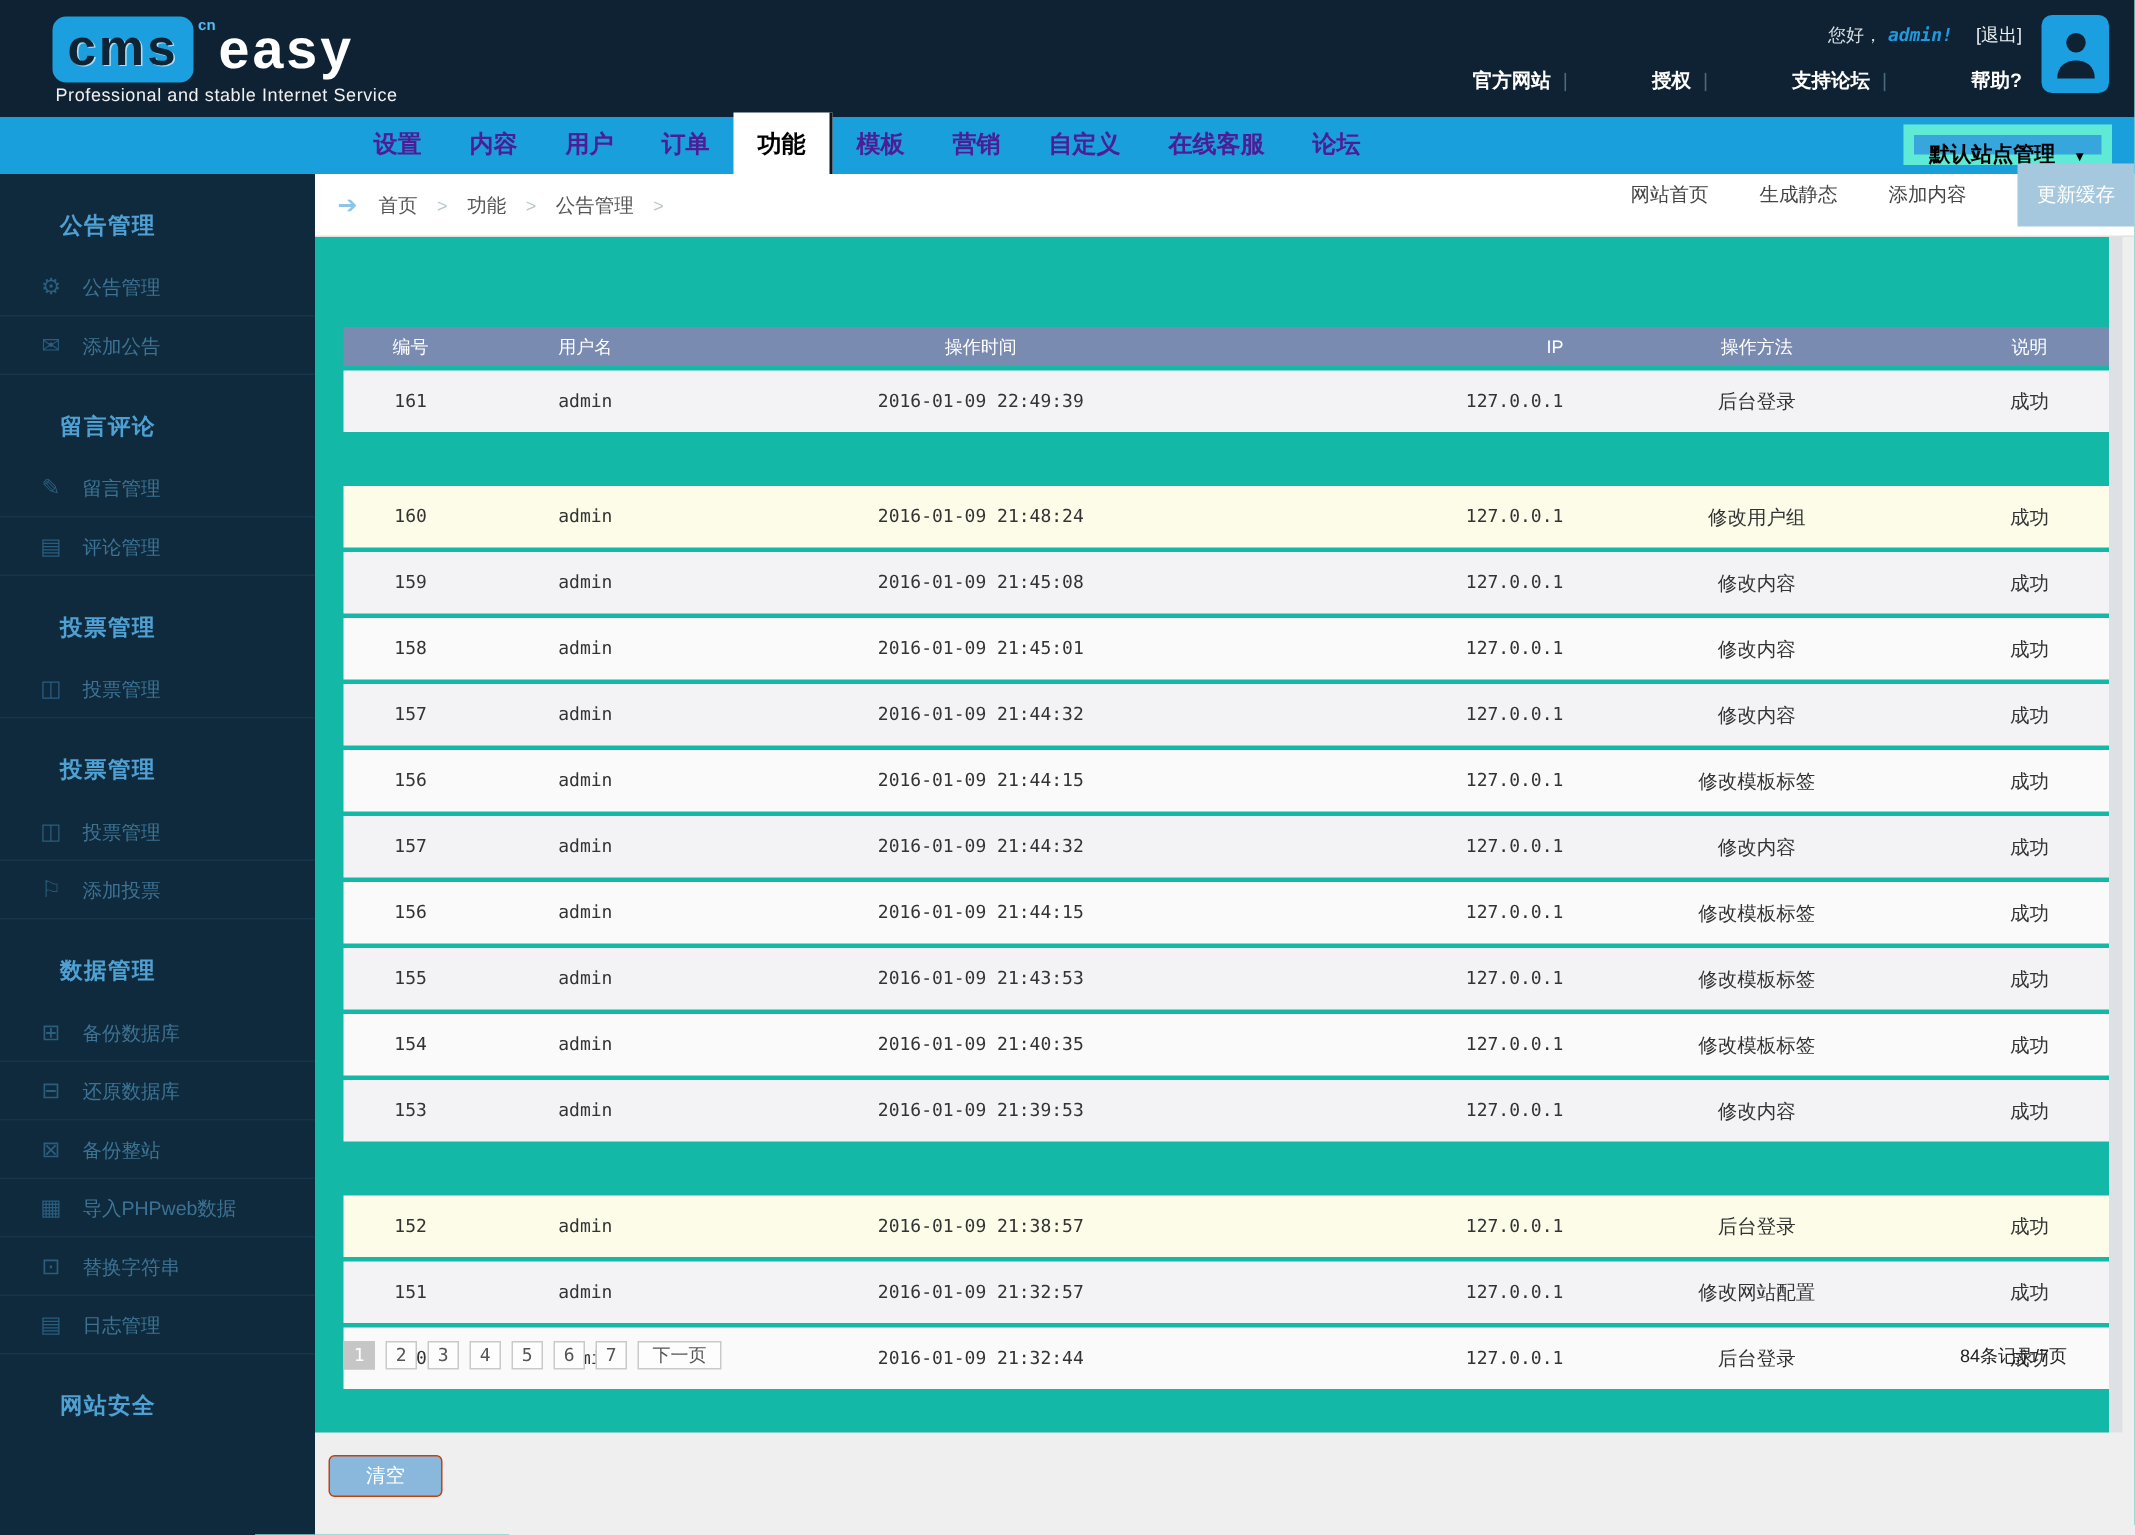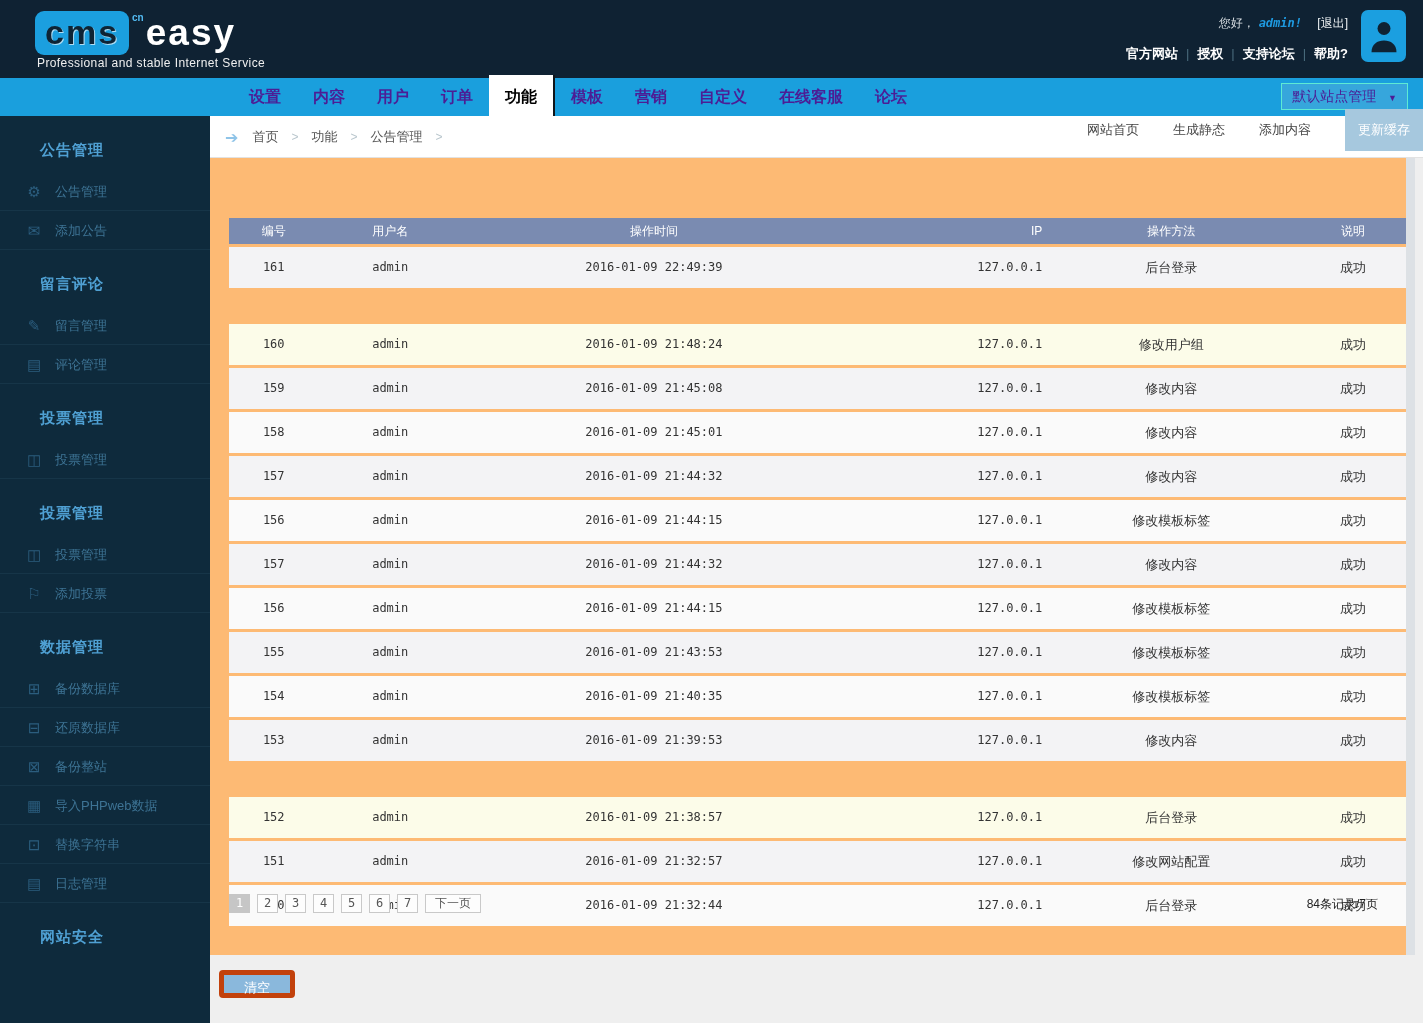--- a/index.html
+++ b/index.html
@@ -14,33 +14,33 @@
              color:#0e2435; letter-spacing:2px; text-shadow:1px 1px 0 rgba(255,255,255,0.65); line-height:40px; }
   .cn-sup { color:#53bbf2; font-size:10px; font-weight:bold; margin:1px 2px 0 3px; }
   .easy-txt { color:#ffffff; font-size:37px; font-weight:bold; letter-spacing:2px; line-height:44px; }
   .tagline { color:#f0f0f0; font-size:12px; margin-top:1px; margin-left:2px; letter-spacing:0.4px; }
 
   .user-area { position:absolute; right:75px; top:15px; text-align:right; }
   .greet-line { font-size:12px; color:#d8dee2; }
   .greet-line .uname { color:#1e9ae0; font-weight:bold; font-style:italic; font-family:"DejaVu Sans Mono", monospace; margin:0 4px; }
   .greet-line .logout { color:#eef2f4; margin-left:8px; cursor:pointer;margin-top:40px; }
   .site-links { margin-top:13px; font-size:13px; font-weight:bold; color:#ffffff; }
-  .site-links span.lnk { cursor:pointer; }
+  .site-links span.lnk { cursor:pointer;margin-left:48px; }
   .site-links span.sep { color:#4a6b7d; font-weight:normal; margin:0 8px; }
   .avatar-box { position:absolute; right:17px; top:10px; width:45px; height:52px; background:#1b9fe0;
                 border-radius:7px; display:flex; align-items:center; justify-content:center; cursor:pointer; }
 
   
   .navbar { position:absolute; top:78px; left:0; width:1423px; height:38px; background:#1a9fdd; }
   .nav-tabs { position:absolute; left:233px; top:0; height:38px; display:flex; }
   .nav-tab { padding:0 16px; line-height:38px; font-size:16px; font-weight:bold; color:#4c1d95; cursor:pointer; white-space:nowrap; }
   .nav-tab.active { background:#ffffff; color:#000000; position:relative; top:-3px; height:41px; line-height:44px;
                     border-right:2px solid #10161a; }
   .site-select { position:absolute; right:15px; top:5px; height:27px; line-height:25px; padding:0 10px;
-                 background:#36a6dc; border:1px solid #5eead4; color:#4c1d95; font-size:14px; font-weight:normal; cursor:pointer; }
+                 background:#36a6dc; border:7px solid #5eead4; color:#000000; font-size:14px; font-weight:bold; cursor:pointer; }
   .site-select .arrow { font-size:9px; margin-left:8px; }
 
   
   .crumb-bar { position:absolute; top:116px; left:210px; width:1213px; height:42px; background:#ffffff; border-bottom:1px solid #e2e2e2; }
   .crumbs { position:absolute; left:15px; top:0; height:42px; display:flex; align-items:center; font-size:13px; color:#555; }
   .crumb-arrow { color:#8fc4e8; font-size:16px; margin-right:14px; }
   .crumb-item { cursor:pointer; color:#555; }
   .crumb-sep { color:#b9c6cd; margin:0 13px; font-size:12px; }
   .crumb-actions { position:absolute; right:0; top:0; height:27px; display:flex; align-items:center; }
   .crumb-action { font-size:13px; color:#444; margin-right:34px; cursor:pointer; }
@@ -49,21 +49,21 @@
   
   .sidebar { position:absolute; top:116px; left:0; width:210px; height:907px; background:#0e2a3c; overflow:hidden; }
   .side-title { padding:25px 0 12px 40px; font-size:15px; font-weight:bold; color:#4fa0d3; letter-spacing:1px; }
   .side-item { position:relative; height:39px; line-height:39px; font-size:13px; color:#3d7394;
                border-bottom:1px solid rgba(110,165,200,0.09); cursor:pointer; }
   .side-item .icn { position:absolute; left:24px; top:0; width:20px; text-align:center; font-size:15px; color:#2b5d7e; }
   .side-item .lbl { margin-left:55px; }
 
   
   .content { position:absolute; top:158px; left:210px; width:1213px; height:865px; background:#efefef; }
-  .panel { position:absolute; top:0; left:0; width:1196px; height:797px; background:#fdba74; }
+  .panel { position:absolute; top:0; left:0; width:1196px; height:797px; background:#14b8a6; }
   .panel-strip { position:absolute; top:0; left:1196px; width:9px; height:797px; background:#dde1e5; }
 
   .log-table { position:absolute; left:19px; top:60px; width:1177px; }
   .thead { display:flex; height:26px; background:#7a8bb1; }
   .th { color:#ffffff; font-size:12px; line-height:26px; text-align:center; }
   .trow { display:flex; height:41px; margin-top:3px; }
   .trow:nth-child(odd) { background:#f3f3f5; }
   .trow:nth-child(even) { background:#fafafa; }
   .trow.cream { background:#fcfce9;margin-top:36px; }
   .td { font-size:13px; color:#333; line-height:41px; text-align:center; overflow:hidden; white-space:nowrap; }
@@ -71,21 +71,21 @@
   .c0 { width:7.6%; } .c1 { width:12.2%; } .c2 { width:32.6%; } .c3 { width:16.7%;text-align:right; } .c4 { width:21.9%; } .c5 { width:9%; }
 
   .pager { position:absolute; left:19px; top:736px; display:flex; }
   .page-btn { min-width:21px; height:19px; line-height:17px; padding:0 5px; margin-right:7px; text-align:center;
               background:#fdfdfd; border:1px solid #c9c9c9; color:#555; font-size:12px; cursor:pointer;
               font-family:"DejaVu Sans Mono", monospace; }
   .page-btn.cn-btn { font-family:"Liberation Sans", sans-serif; padding:0 9px; }
   .page-btn.active { background:#c6c6c6; border-color:#c6c6c6; color:#ffffff; }
   .record-info { position:absolute; right:28px; top:738px; font-size:12px; color:#222; }
 
-  .clear-btn { position:absolute; left:9px; top:812px; width:76px; height:28px; background:#8ab8dc; border:5px solid #c2410c;
+  .clear-btn { position:absolute; left:9px; top:812px; width:76px; height:28px; background:#8ab8dc; border:1px solid #c2410c;
                border-radius:4px; color:#ffffff; font-size:13px; text-align:center; line-height:26px; cursor:pointer; }
 </style>
 </head>
 <body>
 
 <div class="top-header">
   <div class="logo">
     <div class="logo-row">
       <span class="cms-box">cms</span>
       <span class="cn-sup">cn</span>

